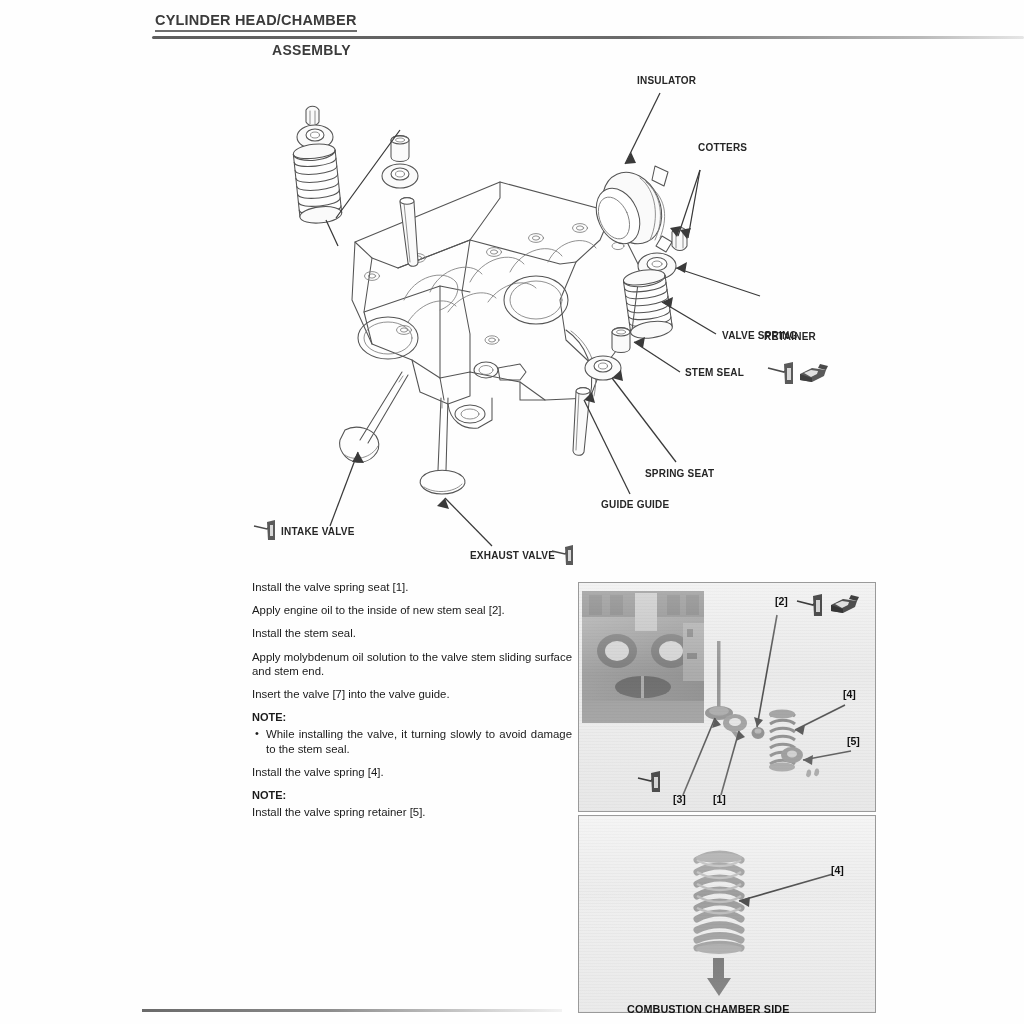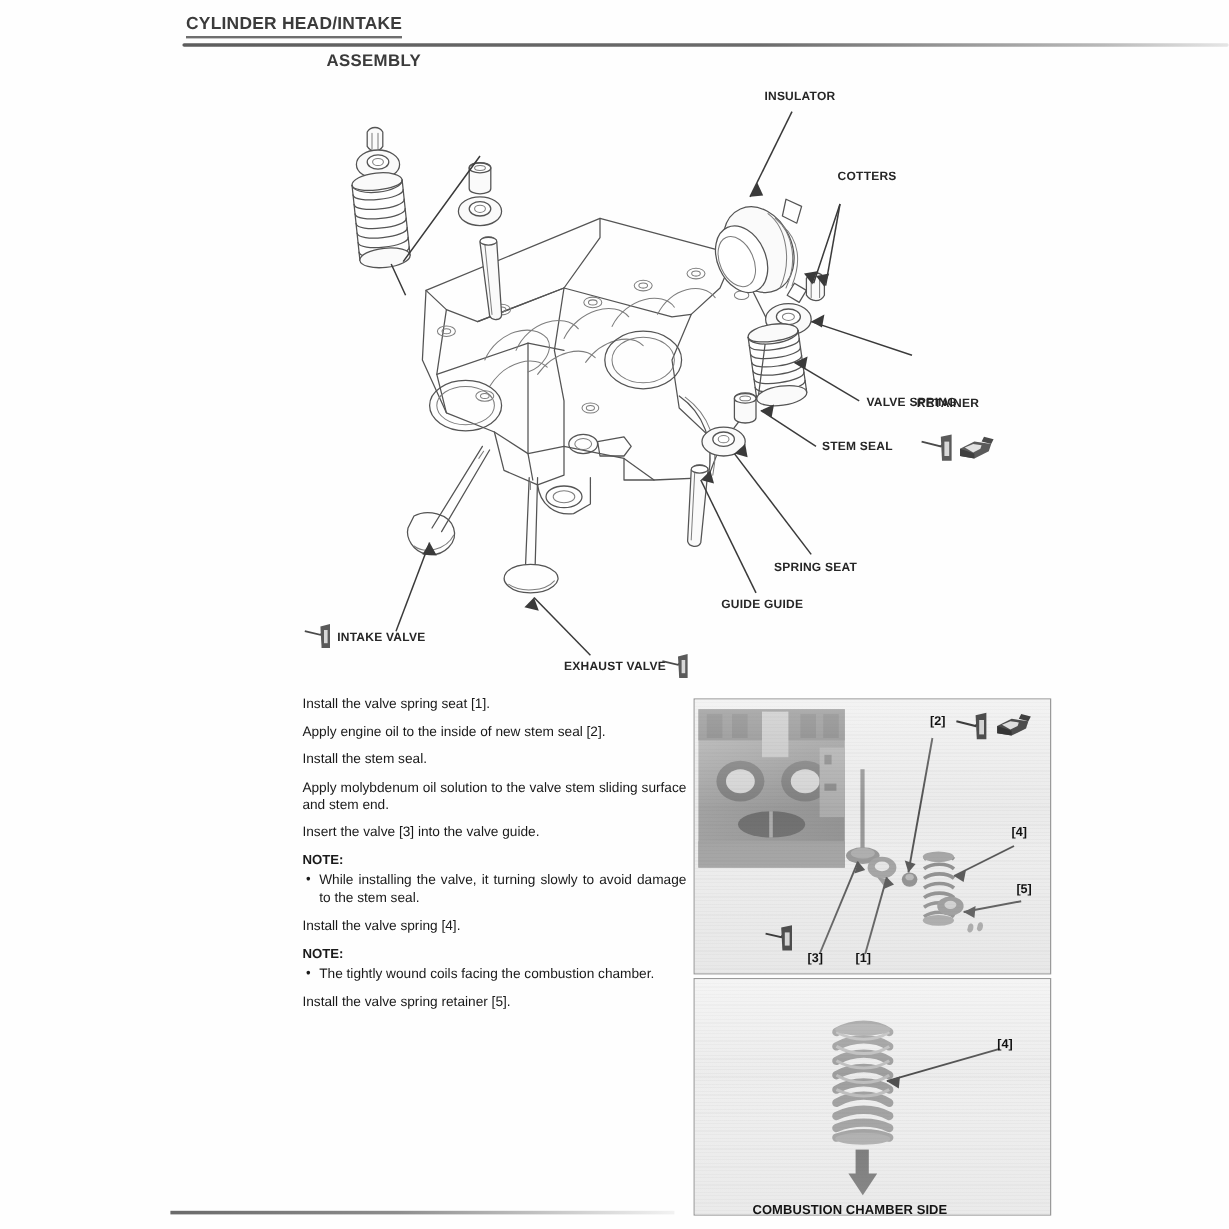--- a/index.html
+++ b/index.html
@@ -82,21 +82,21 @@
   .cap{
     position:absolute;font-size:10.8px;font-weight:bold;color:#141414;
     letter-spacing:.1px;white-space:nowrap;margin-top:12px;
   }
 </style>
 </head>
 <body>
 
 <div class="page">
 
-  <div class="hdr-title">CYLINDER HEAD/INTAKE</div>
+  <div class="hdr-title">CYLINDER HEAD/CHAMBER</div>
   <div class="hdr-rule"></div>
   <div class="sec-title">ASSEMBLY</div>
   <div class="foot-rule"></div>
 
   <svg width="1024" height="600" aria-hidden="true">
 
     <g>
       <path class="dr" d="M355 242 L500 182 L612 212 L640 268 L632 330 L600 372 L590 398
                           L545 400 L520 382 L470 372 L440 378 L412 360 L372 344 L352 300 Z" fill="#fcfcfc"></path>
       <path class="dr" d="M355 242 L372 258 L398 268 L470 240 L500 198 L500 182"></path>
@@ -319,33 +319,30 @@
       <path d="M14 4 L22 2 L22 22 L15 22 Z" fill="#5a5a5a"></path>
       <rect x="17" y="7" width="3" height="11" fill="#d8d8d8"></rect>
     </g>
   </svg>
 
   <div class="txt" style="top:580px;">
     <p>Install the valve spring seat [1].</p>
     <p>Apply engine oil to the inside of new stem seal [2].</p>
     <p>Install the stem seal.</p>
     <p class="just">Apply molybdenum oil solution to the valve stem sliding surface and stem end.</p>
-    <p>Insert the valve [3] into the valve guide.</p>
+    <p>Insert the valve [7] into the valve guide.</p>
 
     <div class="note">NOTE:</div>
     <ul>
       <li>While installing the valve, it turning slowly to avoid damage to the stem seal.</li>
     </ul>
 
     <p>Install the valve spring [4].</p>
 
     <div class="note">NOTE:</div>
-    <ul>
-      <li>The tightly wound coils facing the combustion chamber.</li>
-    </ul>
 
     <p>Install the valve spring retainer [5].</p>
   </div>
 
   <div class="panel photo-a">
     <svg width="296" height="228" aria-hidden="true">
       <defs>
         <linearGradient id="pg" x1="0" y1="0" x2="0" y2="1">
           <stop offset="0%" stop-color="#e9e9e9"></stop>
             <stop offset="55%" stop-color="#f2f2f2"></stop>

